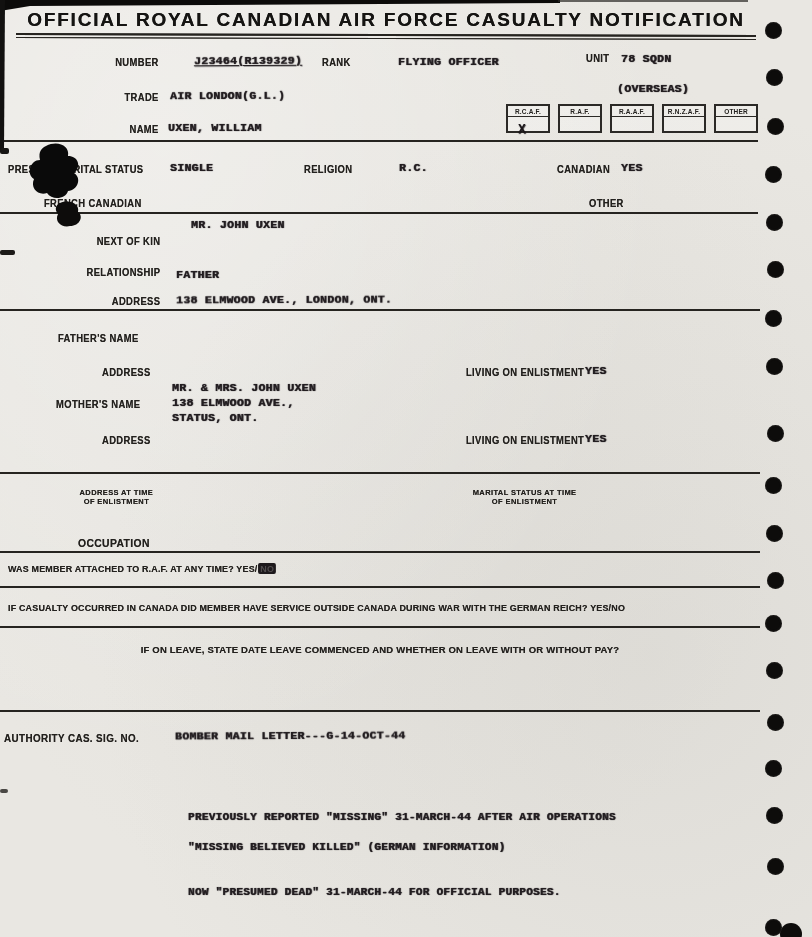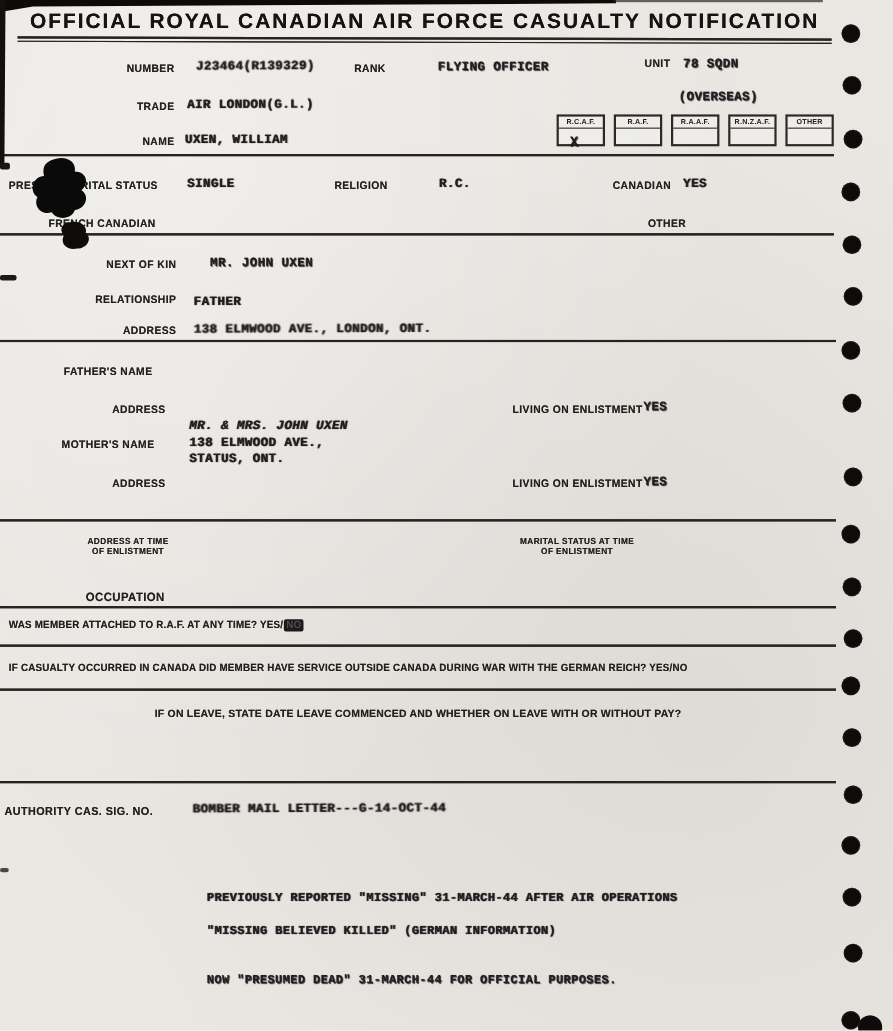--- a/index.html
+++ b/index.html
@@ -70,21 +70,21 @@
 </head>
 <body>
 
 <div id="page">
 
   <div class="abs hdr" style="left:20px;top:9px;width:732px;">OFFICIAL ROYAL CANADIAN AIR FORCE CASUALTY NOTIFICATION</div>
   <div class="rule" style="left:16px;top:34px;width:740px;transform:rotate(.15deg);"></div>
   <div class="rule" style="left:16px;top:38px;width:740px;transform:rotate(.15deg);height:1.2px;"></div>
 
   <div class="abs lbl right" style="left:60px;top:57px;width:105px;">NUMBER</div>
-  <div class="abs typed" style="left:178px;top:54px;transform:rotate(-.3deg);">J23464(R139329)</div>
+  <div class="abs typed" style="left:194px;top:54px;transform:rotate(-.3deg);text-decoration:underline;">J23464(R139329)</div>
   <div class="abs lbl" style="left:322px;top:57px;">RANK</div>
   <div class="abs typed" style="left:398px;top:55px;text-align:right;">FLYING OFFICER</div>
   <div class="abs lbl" style="left:586px;top:53px;">UNIT</div>
   <div class="abs typed" style="left:621px;top:52px;text-align:right;">78 SQDN</div>
   <div class="abs typed" style="left:617px;top:82px;">(OVERSEAS)</div>
 
   <div class="abs lbl right" style="left:60px;top:92px;width:105px;">TRADE</div>
   <div class="abs typed" style="left:170px;top:89px;transform:rotate(-.2deg);">AIR LONDON(G.L.)</div>
 
   <div class="abs lbl right" style="left:60px;top:124px;width:105px;">NAME</div>
@@ -121,34 +121,34 @@
   <div class="abs typed" style="left:399px;top:161px;">R.C.</div>
   <div class="abs lbl" style="left:557px;top:164px;">CANADIAN</div>
   <div class="abs typed" style="left:621px;top:161px;">YES</div>
 
   <div class="abs lbl" style="left:44px;top:198px;">FRENCH CANADIAN</div>
   <div class="abs lbl" style="left:589px;top:198px;">OTHER</div>
 
   <div class="rule" style="left:0;top:212px;width:758px;"></div>
 
   <div class="abs lbl right" style="left:40px;top:236px;width:128px;">NEXT OF KIN</div>
-  <div class="abs typed" style="left:176px;top:233px;padding-left:15px;">MR. JOHN UXEN</div>
+  <div class="abs typed" style="left:176px;top:218px;padding-left:15px;">MR. JOHN UXEN</div>
   <div class="abs lbl right" style="left:40px;top:267px;width:128px;">RELATIONSHIP</div>
   <div class="abs typed" style="left:176px;top:268px;">FATHER</div>
   <div class="abs lbl right" style="left:40px;top:296px;width:128px;">ADDRESS</div>
   <div class="abs typed" style="left:176px;top:293px;transform:rotate(-.2deg);">138 ELMWOOD AVE., LONDON, ONT.</div>
 
   <div class="rule thick" style="left:0;top:309px;width:760px;"></div>
 
   <div class="abs lbl" style="left:58px;top:333px;">FATHER'S NAME</div>
   <div class="abs lbl" style="left:102px;top:367px;">ADDRESS</div>
   <div class="abs lbl" style="left:466px;top:367px;">LIVING ON ENLISTMENT</div>
   <div class="abs typed" style="left:585px;top:364px;">YES</div>
 
-  <div class="abs typed" style="left:172px;top:381px;font-style:italic;">MR. &amp; MRS. JOHN UXEN</div>
+  <div class="abs typed" style="left:172px;top:381px;">MR. &amp; MRS. JOHN UXEN</div>
   <div class="abs typed" style="left:172px;top:396px;">138 ELMWOOD AVE.,</div>
   <div class="abs typed" style="left:172px;top:411px;">STATUS, ONT.</div>
   <div class="abs lbl" style="left:56px;top:399px;">MOTHER'S NAME</div>
 
   <div class="abs lbl" style="left:102px;top:435px;">ADDRESS</div>
   <div class="abs lbl" style="left:466px;top:435px;">LIVING ON ENLISTMENT</div>
   <div class="abs typed" style="left:585px;top:432px;">YES</div>
 
   <div class="rule" style="left:0;top:472px;width:760px;"></div>
 

